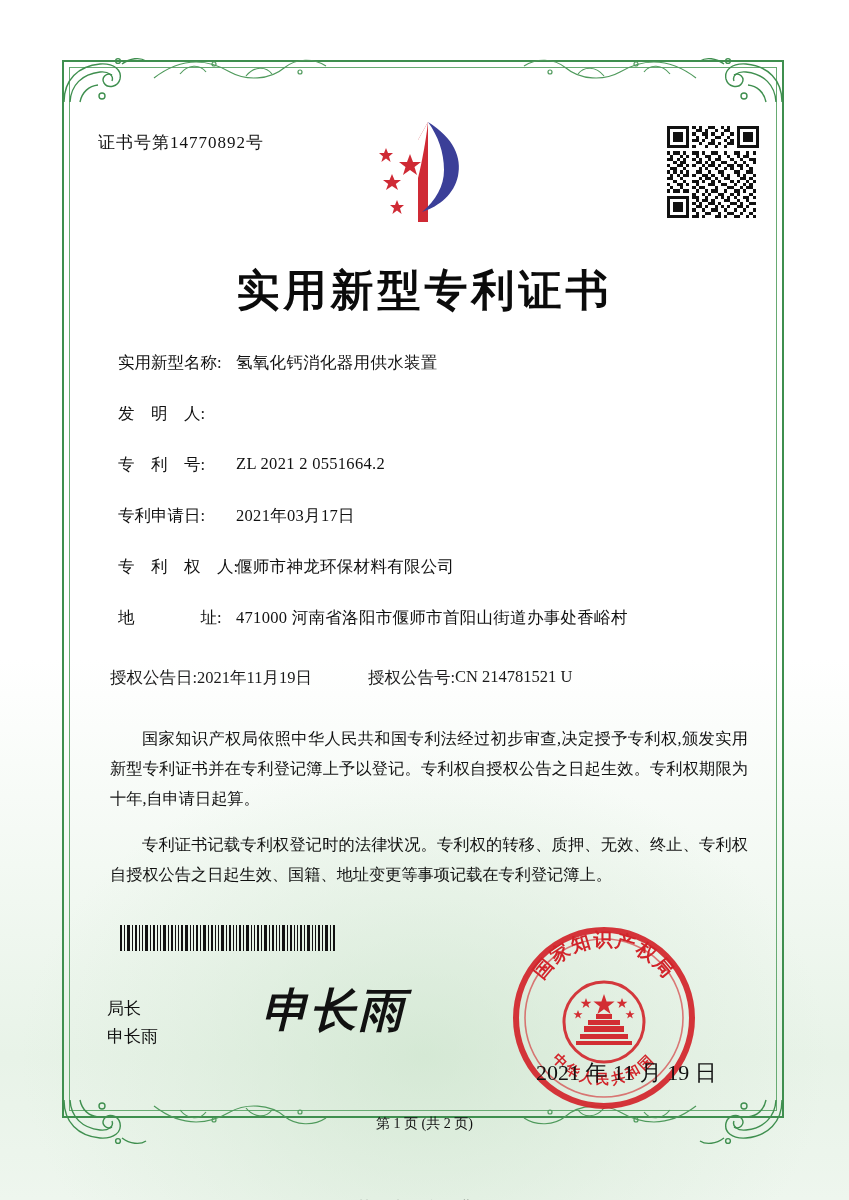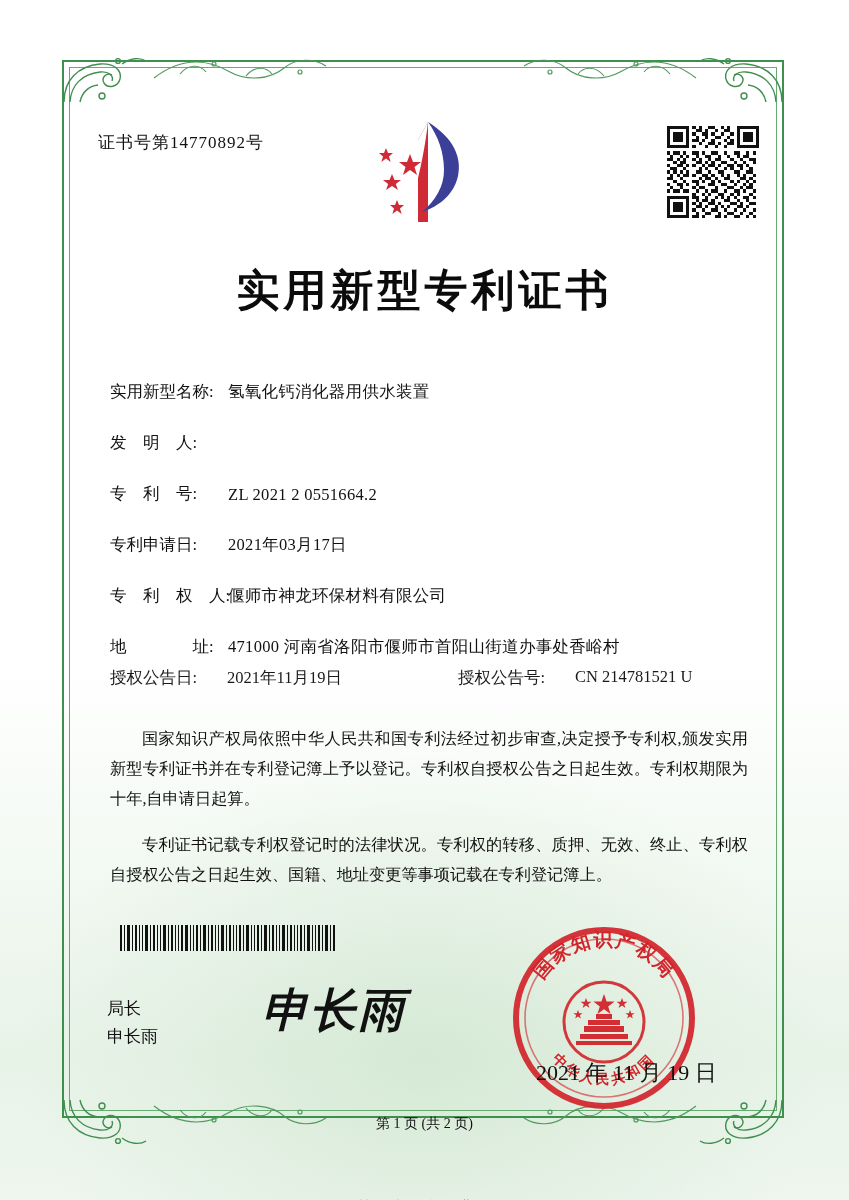--- a/index.html
+++ b/index.html
@@ -106,45 +106,45 @@
 
   
   .fields {
     position: absolute;
     left: 110px;
     top: 352px;
     width: 640px;
   }
   .frow {
     display: flex;
-    align-items: flex-end;
+    align-items: flex-start;
     height: 51px;
     font-size: 16.5px;
     color: #111;
+    margin-left: 8px;
   }
   .flabel {
     width: 118px;
     flex: 0 0 118px;
     white-space: nowrap;
     letter-spacing: 0px;
   }
   .fvalue {
     flex: 1 1 auto;
     white-space: nowrap;
     letter-spacing: 0.3px;
   }
 
   .pub-row {
     position: absolute;
     left: 110px;
     top: 667px;
     width: 660px;
     display: flex;
     font-size: 16.5px;
-    gap: 30px;
   }
   .pub-row .pl { white-space: nowrap; }
   .pub-row .pv { white-space: nowrap; }
   .pub-gap { width: 56px; }
 
   
   .paras {
     position: absolute;
     left: 110px;
     top: 708px;

